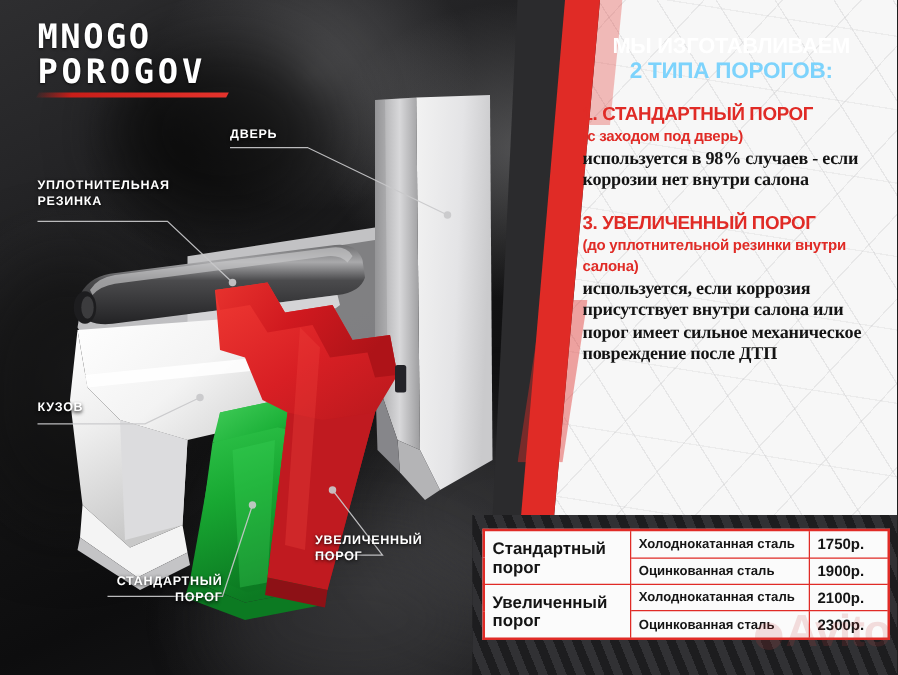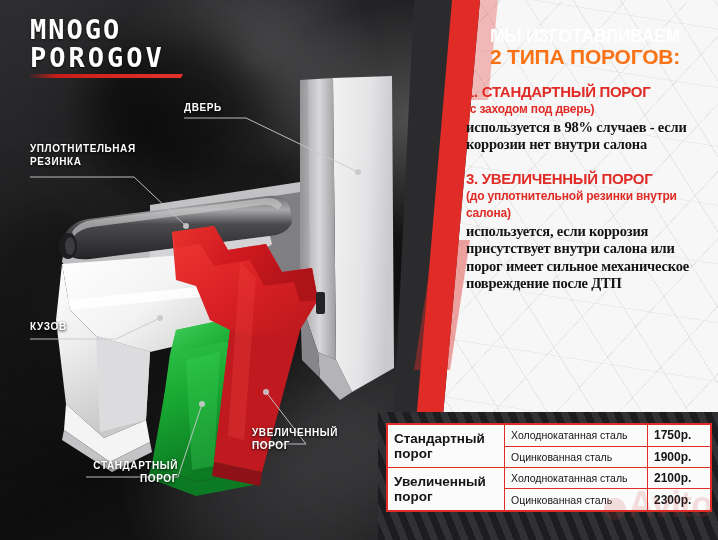--- a/index.html
+++ b/index.html
@@ -106,38 +106,38 @@
     position:absolute;left:386px;top:423px;width:326px;z-index:10;
     border-collapse:collapse;border:2px solid #e02b26;background:#fbfbfb;
   }
   .price-table td{
     border:1px solid #e02b26;
     padding:3px 6px;
     font-size:11px;color:#151515;font-weight:bold;
     vertical-align:middle;background:#fbfbfb;
   }
   .price-table td.cat{width:104px;font-size:13.5px;line-height:15px;padding:6px;}
-  .price-table td.mat{font-size:10.5px;font-weight:normal;margin-top:15px;}
+  .price-table td.mat{font-size:10.5px;font-weight:bold;margin-top:15px;}
   .price-table td.price{width:50px;font-size:12px;text-align:left;}
 
   .watermark{
     position:absolute;right:6px;bottom:14px;z-index:11;
     font-size:36px;font-weight:bold;color:rgba(200,60,60,.16);
     letter-spacing:-1px;pointer-events:none;
   }
   .watermark .wm-dot{
     display:inline-block;width:22px;height:22px;border-radius:50%;
     background:rgba(200,60,60,.16);vertical-align:-3px;margin-right:2px;
   }
 
   
   .rp-text{position:absolute;right:0;top:0;width:250px;z-index:6;padding:0 8px 0 0;}
   .rp-head{text-align:center;margin-top:26px;}
   .rp-h1{color:#ffffff;font-size:17.5px;font-weight:bold;letter-spacing:-.2px;line-height:20px;}
-  .rp-h2{color:#f97316;font-size:21px;font-weight:bold;letter-spacing:-.2px;line-height:21px;}
+  .rp-h2{color:#7dd3fc;font-size:18px;font-weight:bold;letter-spacing:-.2px;line-height:21px;}
   .rp-block{margin-top:16px;padding-left:6px;}
   .rp-title{color:#e02b26;font-size:15px;font-weight:bold;line-height:18px;letter-spacing:-.3px;}
   .rp-sub{color:#e02b26;font-size:12px;font-weight:bold;line-height:17.5px;letter-spacing:-.2px;}
   .rp-body{color:#141414;font-size:14.5px;font-weight:bold;line-height:17.5px;letter-spacing:-.2px;font-family:Liberation Serif, serif;}
 </style>
 </head>
 <body>
 
 <div id="shot">
 

